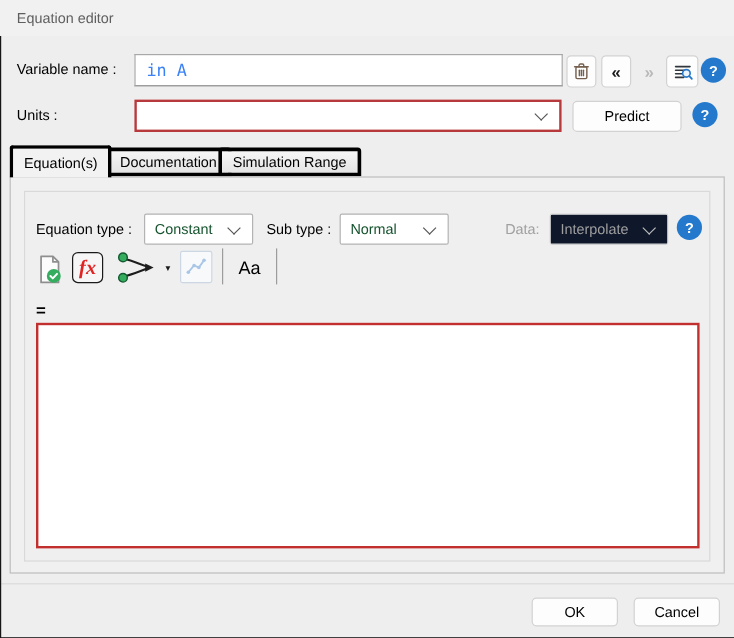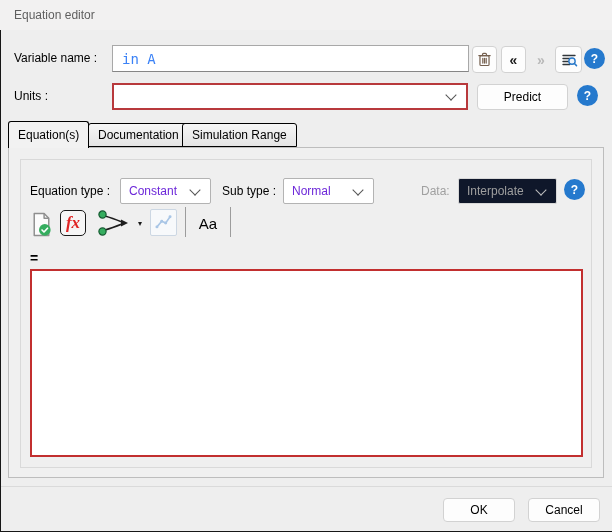--- a/index.html
+++ b/index.html
@@ -66,21 +66,21 @@
   .btn{
     position:absolute; box-sizing:border-box; background:#fdfdfd;
     border:1px solid #d2d2d2; border-radius:4px; font-size:12px; color:#000;
     display:flex; align-items:center; justify-content:center; cursor:pointer;
     font-family:"Liberation Sans", sans-serif;
   }
 
   
   .tab{
     position:absolute; box-sizing:border-box; font-size:12px; color:#000;
-    border:1px solid #000000; border-radius:3px 3px 0 0;
+    border:3px solid #000000; border-radius:3px 3px 0 0;
     padding:0 9px; display:flex; align-items:center; cursor:pointer; white-space:nowrap;
   }
   .tab.active{
     top:121px; height:27px; background:#f2f2f2; border-bottom:none; z-index:3;
   }
   .tab.inactive{
     top:123px; height:24px; background:linear-gradient(#f6f6f6,#e4e4e4); z-index:1;
   }
   .tabpanel{
     position:absolute; left:8px; top:147px; width:596px; height:331px;
@@ -91,21 +91,21 @@
     box-sizing:border-box; background:#efefef; border:1px solid #d9d9d9; z-index:2;
   }
   .z{ z-index:4; }
 
   
   .combo{
     position:absolute; height:26px; box-sizing:border-box; background:#fff;
     border:1px solid #b3b3b3; border-radius:2px; display:flex; align-items:center;
     cursor:pointer; z-index:4;
   }
-  .combo .val{ flex:1; font-size:12px; padding-left:8px; color:#6d28d9; white-space:nowrap; }
+  .combo .val{ flex:1; font-size:12px; padding-left:8px; color:#14532d; white-space:nowrap; }
   .combo.disabled{ background:#0f172a; border-color:#d8d8d8; cursor:default; }
   .combo.disabled .val{ color:#9f9f9f; }
 
   
   .iconbtn{
     position:absolute; background:transparent; border:none; padding:0; margin:0;
     display:flex; align-items:center; justify-content:center; cursor:pointer; z-index:4;
   }
   .fx-box{
     box-sizing:border-box; width:26px; height:26px; border:1.5px solid #1a1a1a;

